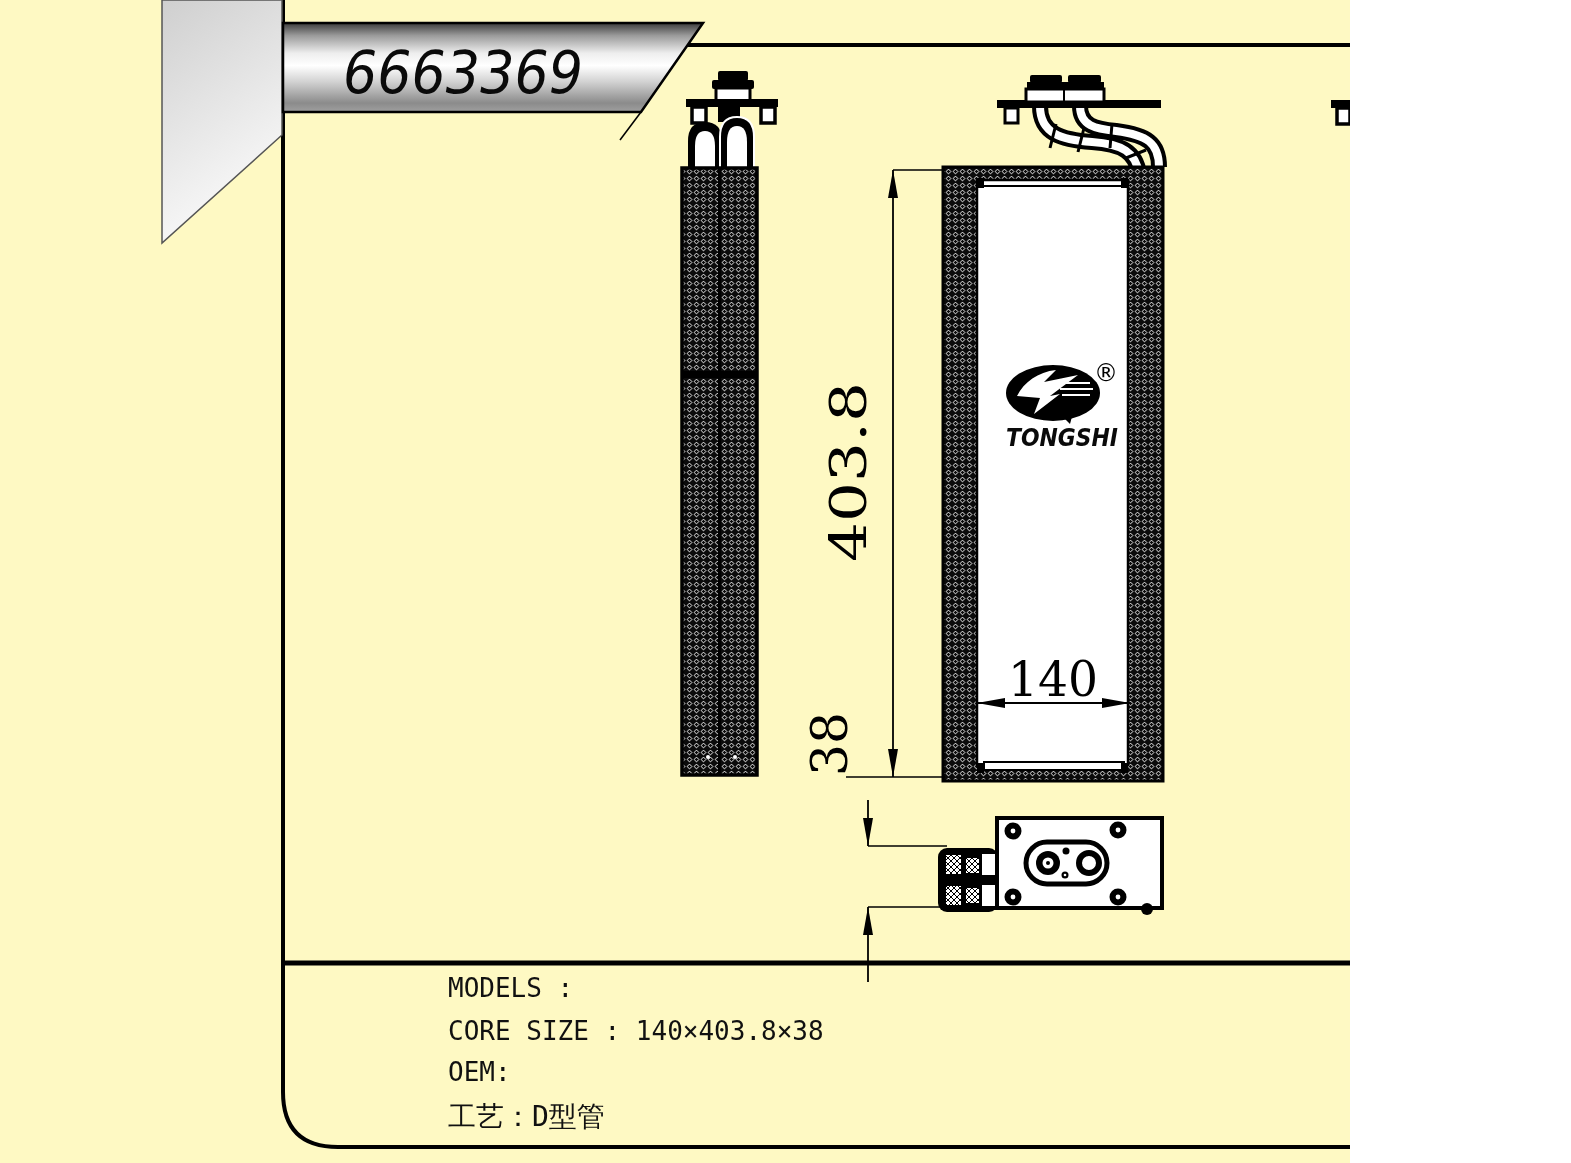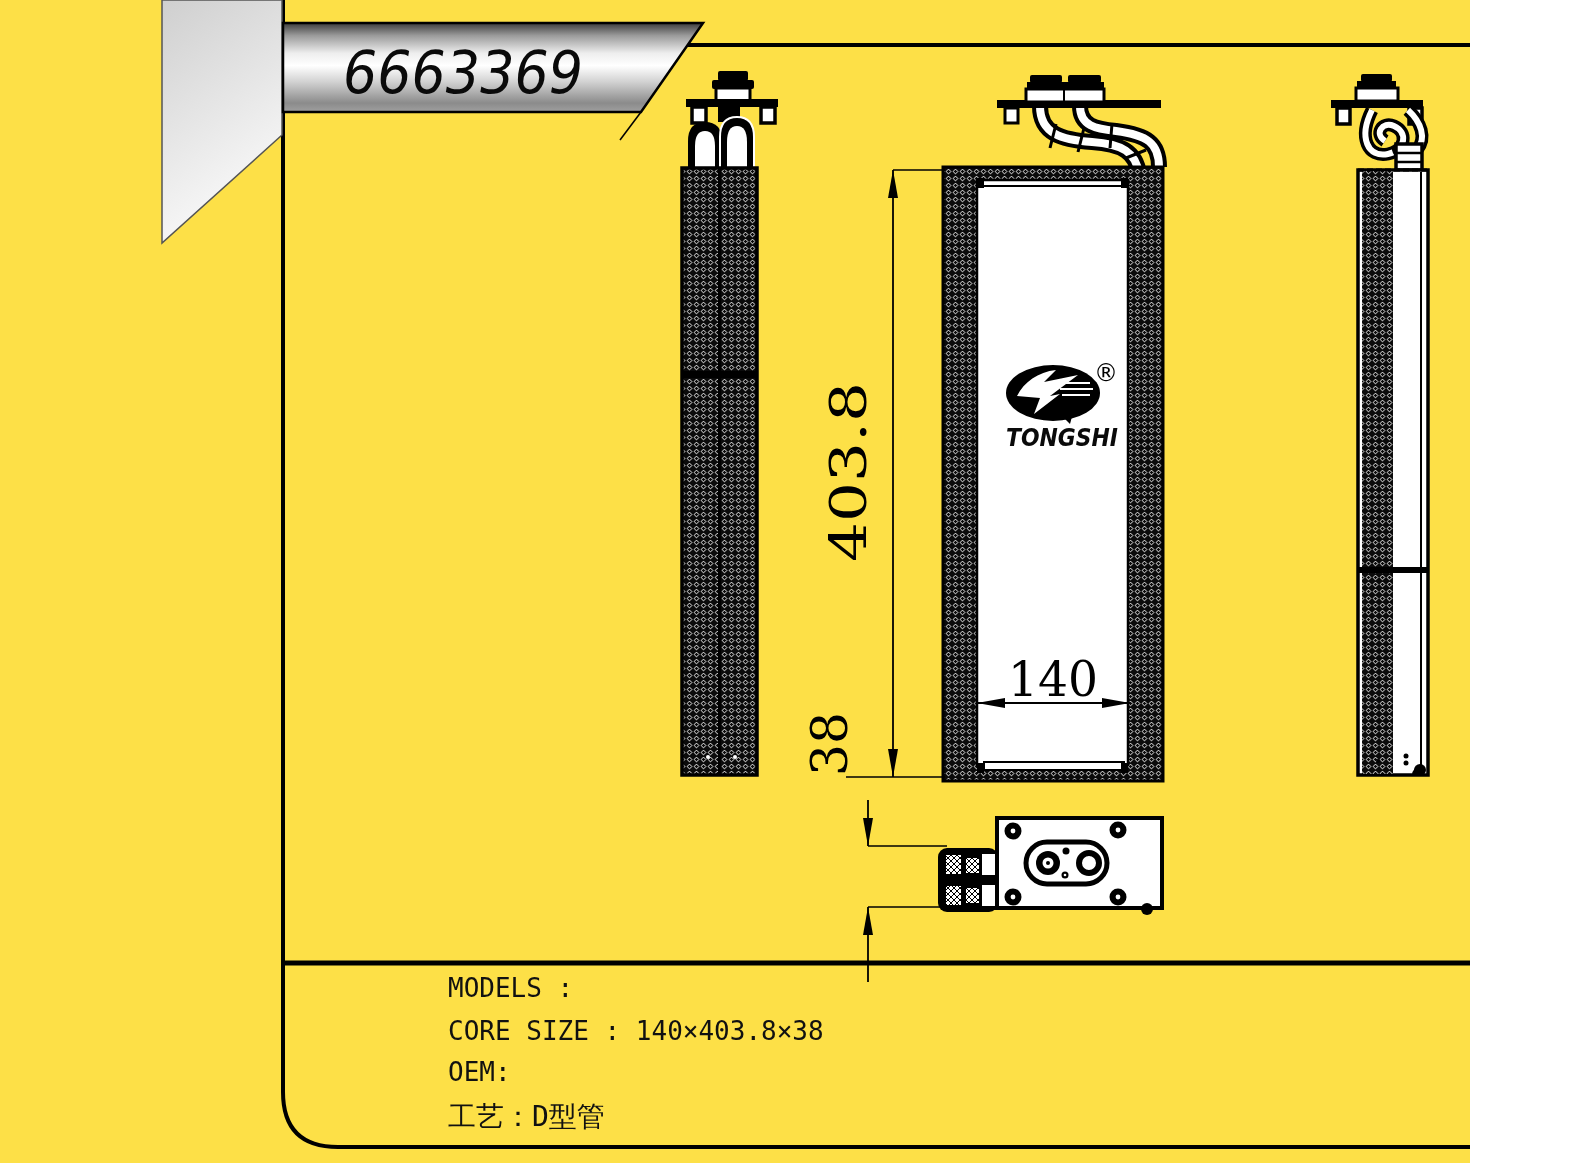--- a/index.html
+++ b/index.html
@@ -1,16 +1,16 @@
 <!DOCTYPE html>
 <html><head>
 <meta charset="utf-8">
 <style>
   html,body{margin:0;padding:0;background:#fff;}
-  .stage{position:relative;width:1470px;height:1163px;background:#fde047;overflow:hidden;
+  .stage{position:relative;width:1350px;height:1163px;background:#fef9c3;overflow:hidden;
          font-family:"DejaVu Sans",sans-serif;}
   svg text{user-select:none;}
   .dimnum{font-family:"DejaVu Serif",serif;fill:#000;}
   .specline{font-family:"DejaVu Sans Mono","Liberation Mono",monospace;fill:#111;}
   .bannertxt{font-family:"DejaVu Sans","Liberation Sans",sans-serif;font-style:italic;fill:#0a0a0a;}
   .brandtxt{font-family:"DejaVu Sans","Liberation Sans",sans-serif;font-style:italic;font-weight:bold;fill:#0a0a0a;}
 </style>
 </head>
 <body>
 

